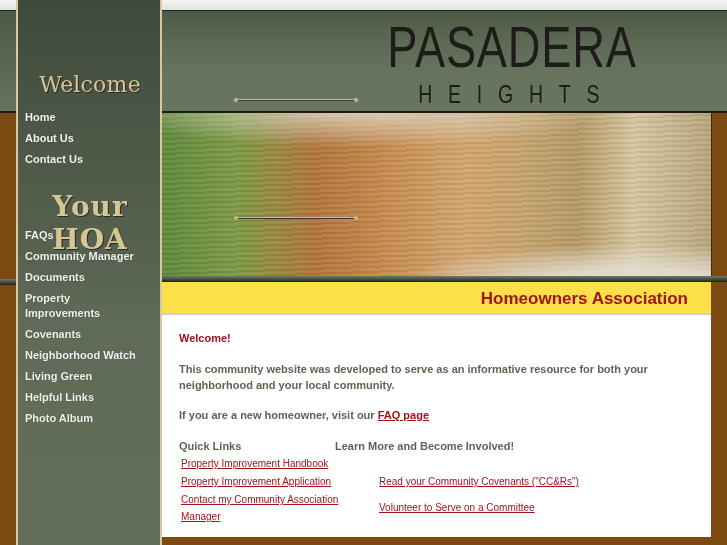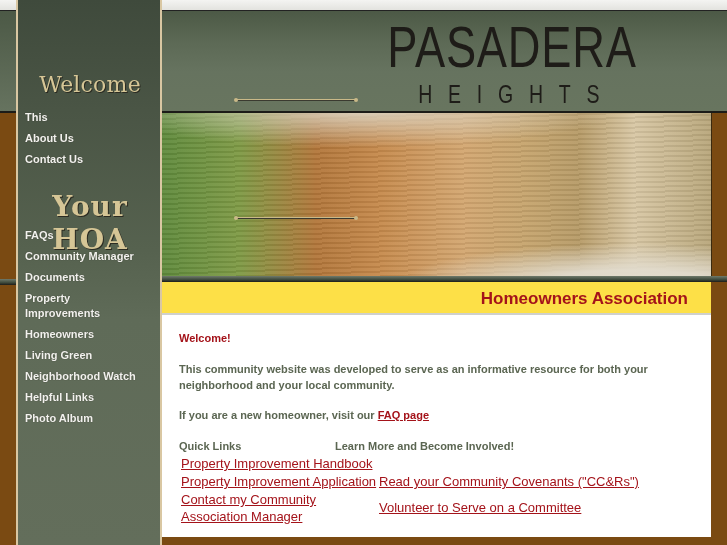--- a/index.html
+++ b/index.html
@@ -123,21 +123,21 @@
       position: absolute; font-family: "Liberation Sans", sans-serif; font-weight: bold;
       font-size: 11px; line-height: 16px; color: #5b6652;
     }
     .welcome-title { left: 17px; top: 15px; color: #a4131a; }
     .intro { left: 17px; top: 46px; width: 480px; }
     .faq-line { left: 17px; top: 92px; }
     .faq-line a { color: #a4131a; text-decoration: underline; }
     .ql-head { left: 17px; top: 123px; }
     .lm-head { left: 173px; top: 123px; }
     .link {
-      position: absolute; font-family: "Liberation Sans", sans-serif; font-size: 13px;
+      position: absolute; font-family: "Liberation Sans", sans-serif; font-size: 10px;
       line-height: 17px; color: #a4131a; text-decoration: underline;
     }
     .l1 { left: 19px; top: 140px; }
     .l2 { left: 19px; top: 158px; }
     .l3 { left: 19px; top: 176px; width: 185px; }
     .r1 { left: 217px; top: 140px; }
     .r2 { left: 217px; top: 158px; }
     .r3 { left: 217px; top: 184px; }
   </style>
 </head>
@@ -154,35 +154,35 @@
 </div>
 
 <div class="banner"></div>
 <div class="banner-right"></div>
 <div class="banner-rule"></div>
 
 <nav class="sidebar">
   <div class="sb-heading welcome">Welcome</div>
   <div class="sb-rule r1"></div>
   <div class="nav n1">
-    <a href="#">This</a>
+    <a href="#">Home</a>
     <a href="#">About Us</a>
     <a href="#">Contact Us</a>
   </div>
 
   <div class="sb-heading hoa">Your HOA</div>
   <div class="sb-rule r2"></div>
   <div class="nav n2">
     <a href="#">FAQs</a>
     <a href="#">Community Manager</a>
     <a href="#">Documents</a>
     <a href="#" class="two-line" style="width:90px;">Property Improvements</a>
-    <a href="#">Homeowners</a>
+    <a href="#">Covenants</a>
+    <a href="#">Neighborhood Watch</a>
     <a href="#">Living Green</a>
-    <a href="#">Neighborhood Watch</a>
     <a href="#">Helpful Links</a>
     <a href="#">Photo Album</a>
   </div>
 </nav>
 
 <div class="titlebar">
   <h1>Homeowners Association</h1>
 </div>
 <div class="right-brown"></div>
 

